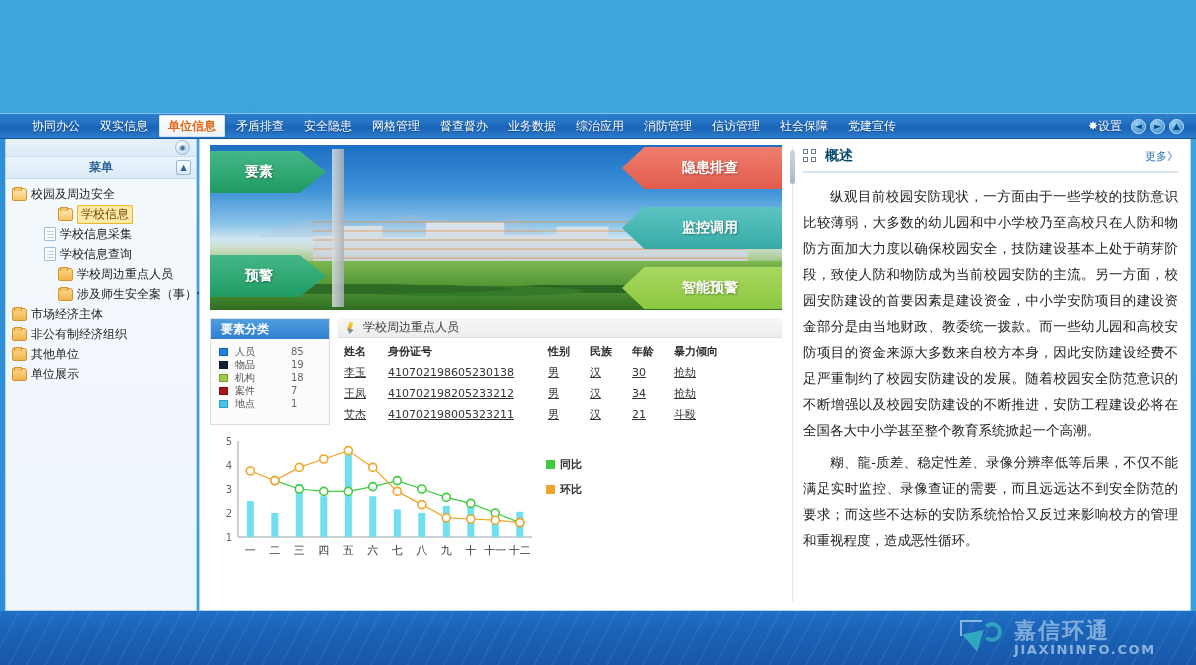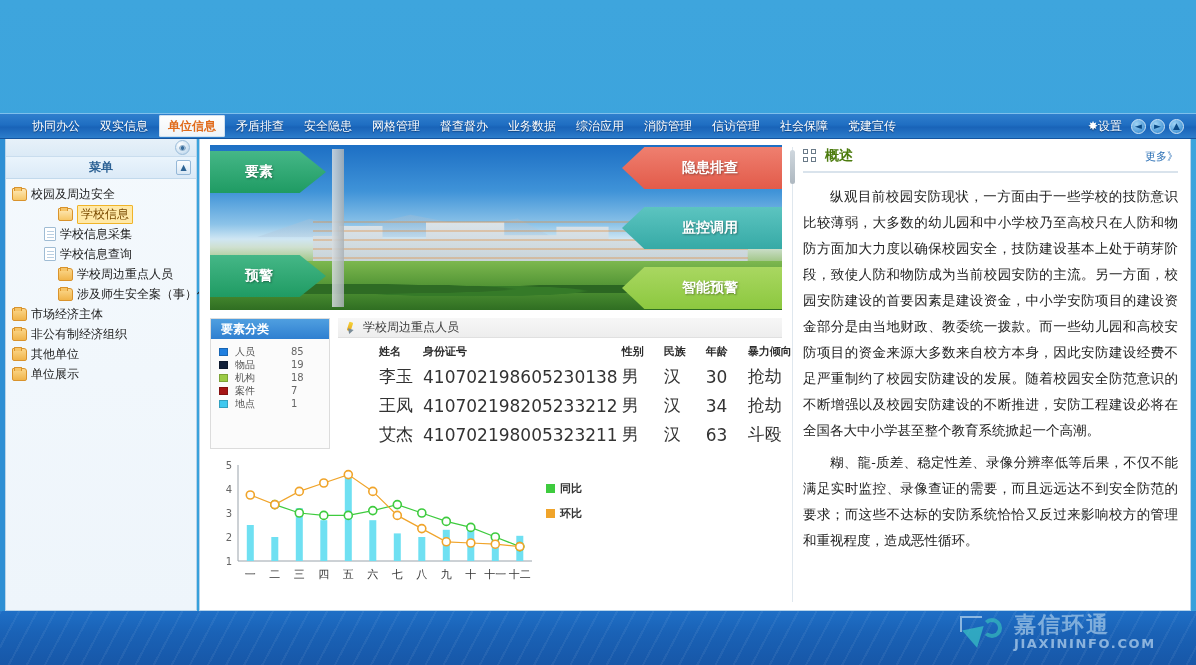--- a/index.html
+++ b/index.html
@@ -137,24 +137,24 @@
   .tbl-box { flex:1; margin-left:8px; }
   .tbl-hd { height:20px; background:linear-gradient(180deg,#f7f7f7,#ededed);
             border-bottom:1px solid #e0e0e0; display:flex; align-items:center; padding-left:6px; }
   .pencil { width:12px; height:12px; margin-right:7px; position:relative; }
   .pencil:before { content:""; position:absolute; left:4px; top:0; width:4px; height:9px;
             background:linear-gradient(180deg,#f5d33a,#e8a81e); transform:rotate(18deg); border-radius:1px; }
   .pencil:after { content:""; position:absolute; left:3px; bottom:0; width:0; height:0;
             border-left:3px solid transparent; border-right:3px solid transparent;
             border-top:5px solid #7a8c98; transform:rotate(18deg); }
   .tbl-hd .t { font-size:12px; color:#3d3d3d; }
-  table.people { width:100%; border-collapse:collapse; margin-top:3px;margin-left:35px; }
+  table.people { width:100%; border-collapse:collapse; margin-top:3px; }
   table.people th { font-size:11px; color:#2d2d2d; font-weight:bold;
             text-align:left; padding:3px 2px; }
-  table.people td { font-size:17px; color:#333; padding:3px 2px; }
+  table.people td { font-size:11px; color:#333; padding:3px 2px;text-decoration:underline; }
   table.people .c-name { width:48px; padding-left:6px; }
   table.people .c-id  { width:160px; }
   table.people .c-sex { width:42px; }
   table.people .c-eth { width:42px; }
   table.people .c-age { width:42px; }
 
   
   .charts { display:flex; margin:10px 10px 0 10px; height:130px; }
   .pie-wrap { width:220px; position:relative; }
   .pie { position:absolute; left:38px; top:2px; width:112px; height:104px;
@@ -178,33 +178,33 @@
   .line-legend { position:absolute; left:336px; top:22px; }
   .line-legend .lg { margin-bottom:10px;font-weight:bold; }
 
   
   .ov-hd { display:flex; align-items:center; border-bottom:2px solid #d9e3ec;
            padding-bottom:6px; }
   .grid-ico { width:14px; height:14px; margin-right:8px; position:relative; }
   .grid-ico i { position:absolute; width:5px; height:5px; border:1px solid #6a7a88; display:block; }
   .grid-ico i:nth-child(1){ left:0; top:0 } .grid-ico i:nth-child(2){ left:8px; top:0 }
   .grid-ico i:nth-child(3){ left:0; top:8px } .grid-ico i:nth-child(4){ left:8px; top:8px }
-  .ov-title { font-size:14px; color:#4d7c0f; font-weight:bold; }
+  .ov-title { font-size:14px; color:#0c4a6e; font-weight:bold; }
   .ov-more { margin-left:auto; font-size:11px; color:#2a6fb5; cursor:pointer; }
   .ov-body { margin-top:10px; font-size:13.5px; line-height:26px; color:#222;
              text-align:justify; font-family:"DejaVu Serif","Liberation Serif",serif; }
   .ov-body p { text-indent:2em; margin-bottom:6px; }
 
   
   .footer { position:absolute; left:0; top:611px; width:1196px; height:54px;
      background:
        repeating-linear-gradient(118deg, rgba(255,255,255,.055) 0 2px, rgba(255,255,255,0) 2px 16px),
        linear-gradient(180deg,#1f6fc6 0%,#1a62b6 40%,#1757a8 100%); }
   .watermark { position:absolute; right:10px; top:614px; width:226px; height:48px;
-     display:flex; align-items:flex-start; opacity:.62; }
+     display:flex; align-items:center; opacity:.62; }
   .wm-logo { width:48px; height:40px; position:relative; margin-right:6px; }
   .wm-logo .br { position:absolute; left:0; top:2px; width:22px; height:2px; background:#cfe6f5; }
   .wm-logo .bl { position:absolute; left:0; top:2px; width:2px; height:16px; background:#cfe6f5; }
   .wm-logo .arr { position:absolute; left:4px; top:14px; width:0;height:0;
      border-left:11px solid transparent; border-right:11px solid transparent;
      border-top:20px solid #3fd2c8; transform:rotate(-12deg); }
   .wm-logo .crc { position:absolute; left:22px; top:4px; width:20px; height:20px;
      border:4px solid #39c7bd; border-radius:50%; border-left-color:transparent; }
   .wm-text { color:#cfe4f6; }
   .wm-cn { font-size:22px; font-weight:bold; letter-spacing:2px; line-height:22px; color:#bcd9ef; }
@@ -394,21 +394,21 @@
                     <td class="c-sex">男</td>
                     <td class="c-eth">汉</td>
                     <td class="c-age">34</td>
                     <td class="c-vio">抢劫</td>
                   </tr>
                   <tr>
                     <td class="c-name">艾杰</td>
                     <td class="c-id">410702198005323211</td>
                     <td class="c-sex">男</td>
                     <td class="c-eth">汉</td>
-                    <td class="c-age">63</td>
+                    <td class="c-age">21</td>
                     <td class="c-vio">斗殴</td>
                   </tr>
                 </tbody>
             </table>
           </div>
         </div>
 
         <div class="charts">
           <div class="chart-wrap">
             <div class="cw-inner" id="plotHost"><svg width="330" height="128">

